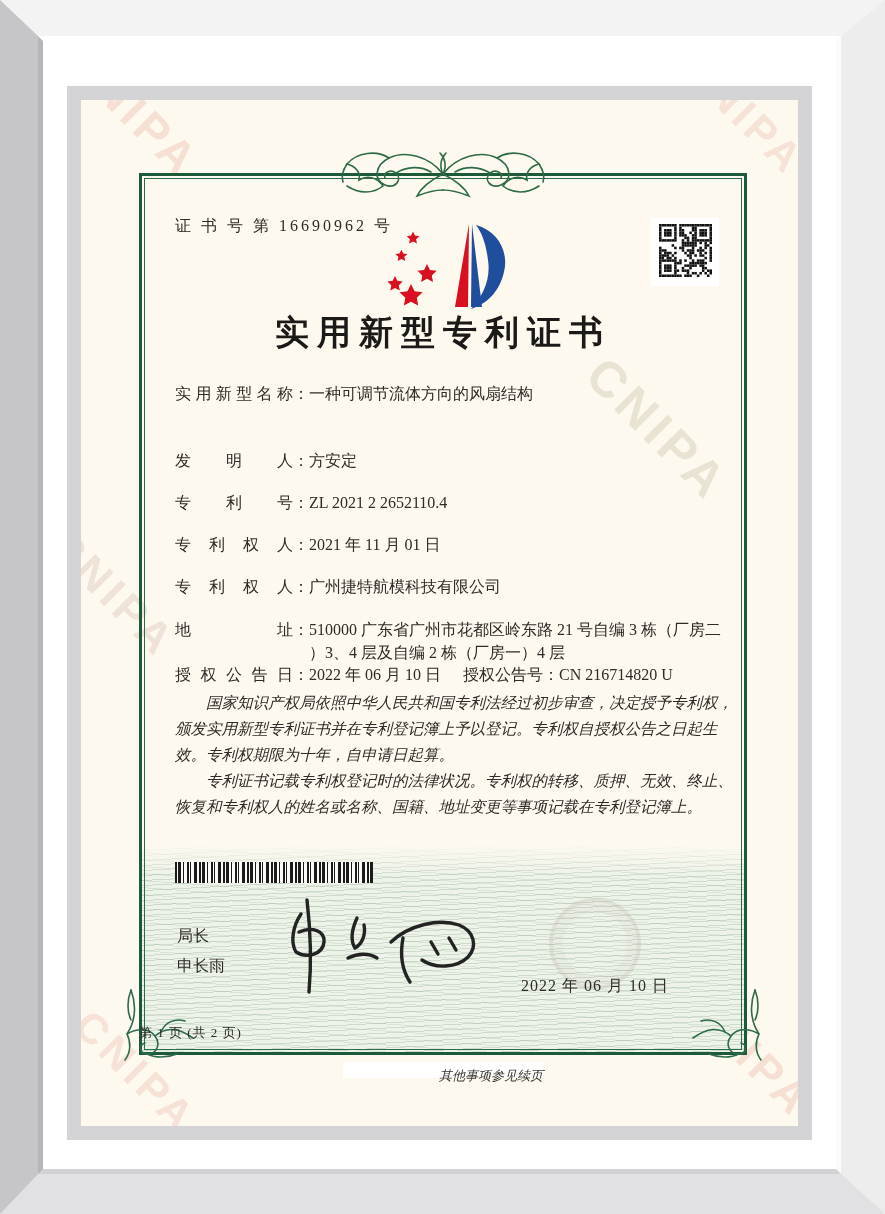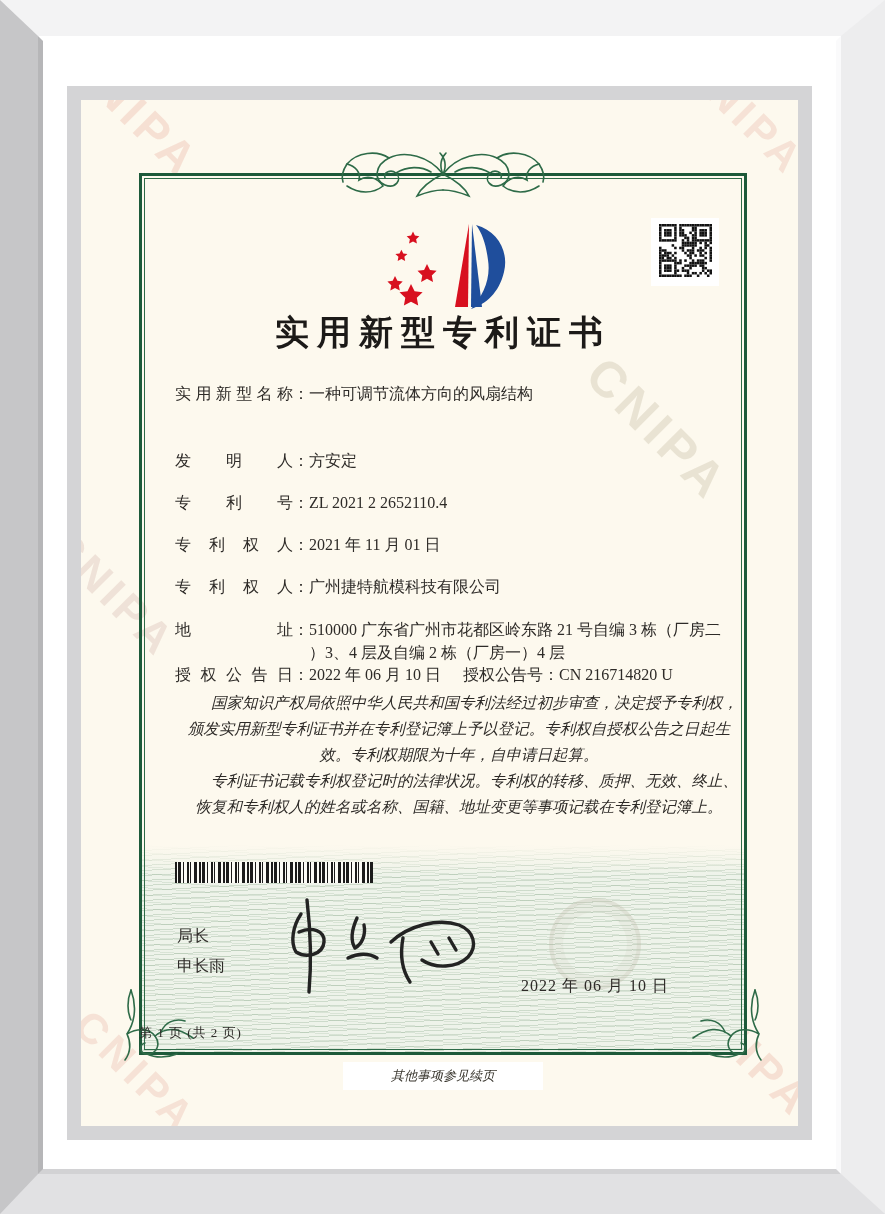--- a/index.html
+++ b/index.html
@@ -37,35 +37,35 @@
     letter-spacing:8px;color:#1c1a18;}
   .logo{left:300px;top:114px;width:135px;height:97px;}
   .qr-patch{left:570px;top:118px;width:68px;height:68px;background:#ffffff;
     display:flex;align-items:center;justify-content:center;}
   
   .row{left:94px;width:566px;font-size:16px;line-height:23px;}
   .flabel{display:inline-block;width:118px;text-align:justify;text-align-last:justify;vertical-align:top;}
   .colon{display:inline-block;vertical-align:top;}
   .fvalue{display:inline-block;vertical-align:top;white-space:pre-line;max-width:424px;}
   .flabel2{display:inline-block;margin-left:22px;vertical-align:top;}
-  .paras{left:94px;top:590px;width:568px;font-size:15.5px;line-height:26px;font-style:italic;text-align:center;}
+  .paras{left:94px;top:590px;width:568px;font-size:15.5px;line-height:26px;font-style:italic;}
   .paras p{margin:0;text-indent:2em;}
   .barcode{left:94px;top:762px;width:198px;height:21px;
     background:repeating-linear-gradient(90deg,
       #1b1b1b 0 2px,#fbfbf6 2px 3px,#1b1b1b 3px 6px,#fbfbf6 6px 8px,
       #1b1b1b 8px 9px,#fbfbf6 9px 12px,#1b1b1b 12px 14px,#fbfbf6 14px 15px,
       #1b1b1b 15px 16px,#fbfbf6 16px 19px,#1b1b1b 19px 22px,#fbfbf6 22px 24px);}
   .signer{font-size:16px;line-height:20px;}
   .sig-title{left:96px;top:826px;}
   .sig-name{left:96px;top:856px;}
   .signature{left:182px;top:792px;width:230px;height:105px;}
   .issue-date{left:440px;top:876px;font-size:16px;letter-spacing:1px;}
   .page-info{left:58px;top:924px;width:608px;font-size:13px;letter-spacing:1px;}
-  .footer-box{left:262px;top:962px;width:200px;height:28px;background:#ffffff;
-    text-align:center;font-size:13px;line-height:28px;font-style:italic;color:#3a372f;}
+  .footer-box{left:262px;top:962px;width:200px;height:16px;background:#ffffff;
+    text-align:right;font-size:13px;line-height:28px;font-style:italic;color:#3a372f;}
   .ornament{left:252px;top:44px;width:220px;height:58px;}
   .corner-fl{width:80px;height:80px;}
   .corner-left{left:36px;top:884px;}
   .corner-right{left:608px;top:884px;transform:scaleX(-1);}
 </style>
 </head>
 <body>
 
 <div class="stage">
  <div class="frame">
@@ -121,20 +121,21 @@
         <g stroke="#2e6b48" fill="none" stroke-width="1.6" stroke-linecap="round">
           <path d="M14,6 C20,22 18,38 10,50 C20,44 32,44 38,52 C44,60 40,70 30,70 C23,70 21,61 28,59"></path>
           <path d="M10,50 C14,58 14,68 8,76"></path>
           <path d="M38,52 C50,42 62,44 76,54"></path>
           <path d="M44,48 C48,38 58,34 68,37"></path>
           <path d="M14,6 C10,16 10,28 14,36"></path>
           <path d="M30,70 C38,74 50,74 60,70"></path>
         </g>
       </svg>
 
+      <div class="abs cert-no">证 书 号 第 16690962 号</div>
 
       <svg class="abs logo" viewBox="0 0 135 97">
         <g fill="#d8101f">
           <path d="M40,22 l2.4,5 5.5,.7 -4,3.8 1,5.4 -4.9,-2.6 -4.9,2.6 1,-5.4 -4,-3.8 5.5,-.7 z" transform="translate(0,0) scale(0.8)"></path>
           <path d="M24,42 l2.2,4.4 4.9,.6 -3.6,3.4 .9,4.8 -4.4,-2.3 -4.4,2.3 .9,-4.8 -3.6,-3.4 4.9,-.6 z" transform="scale(0.85)"></path>
           <path d="M46,50 l3,6 6.6,.8 -4.8,4.6 1.2,6.5 -6,-3.1 -5.9,3.1 1.2,-6.5 -4.8,-4.6 6.6,-.8 z"></path>
           <path d="M14,62 l2.4,4.8 5.3,.7 -3.9,3.7 1,5.2 -4.8,-2.5 -4.7,2.5 1,-5.2 -3.9,-3.7 5.3,-.7 z"></path>
           <path d="M32,76 l3.6,7.2 8,1 -5.8,5.5 1.4,7.9 -7.2,-3.8 -7.1,3.8 1.4,-7.9 -5.8,-5.5 8,-1 z" transform="translate(-2,-6)"></path>
           <path d="M88,10 L74,93 L87,93 Z"></path>
         </g>

